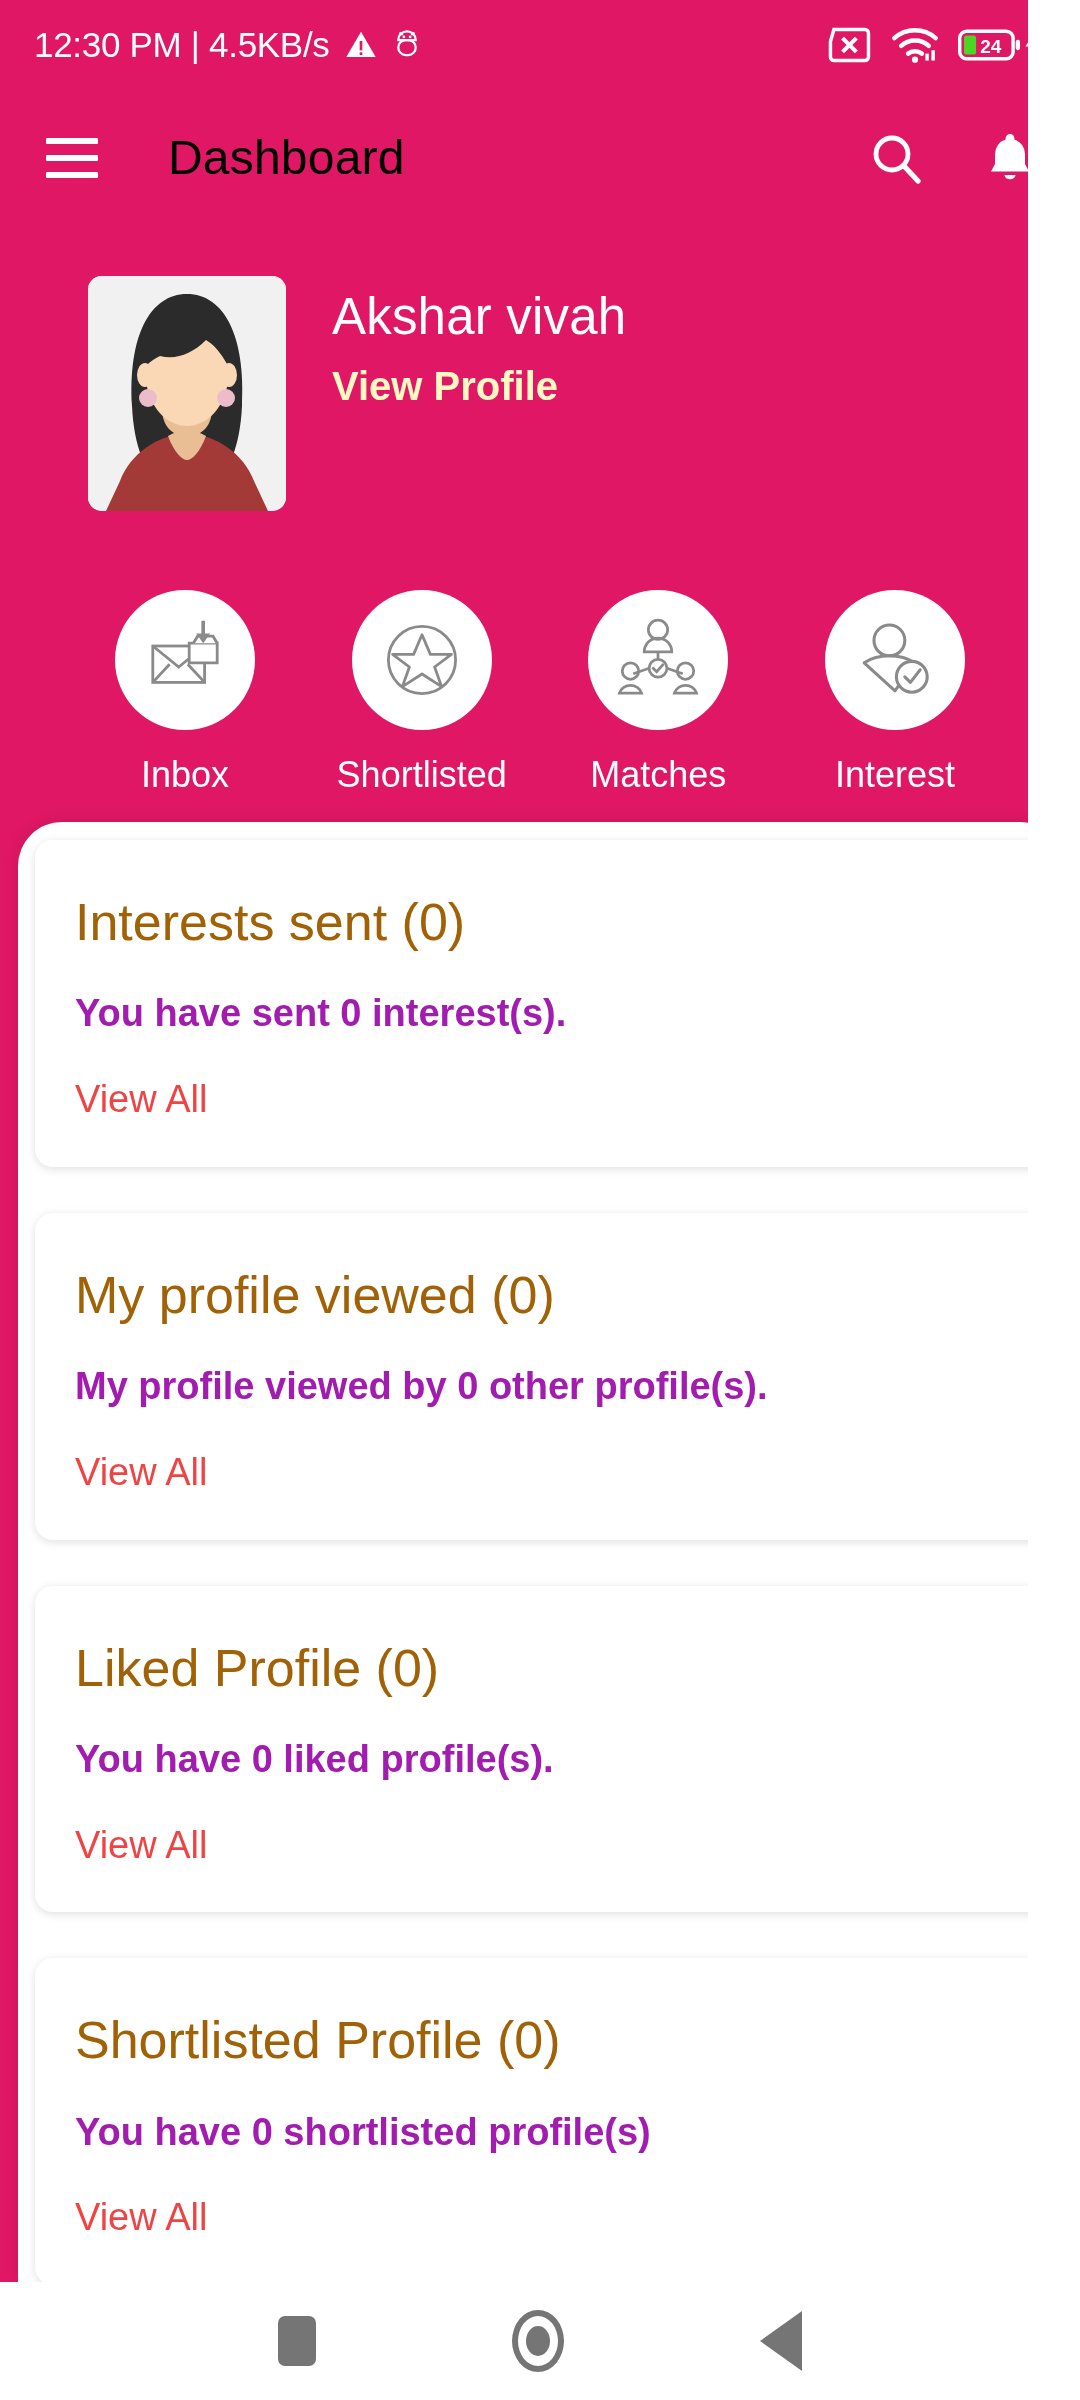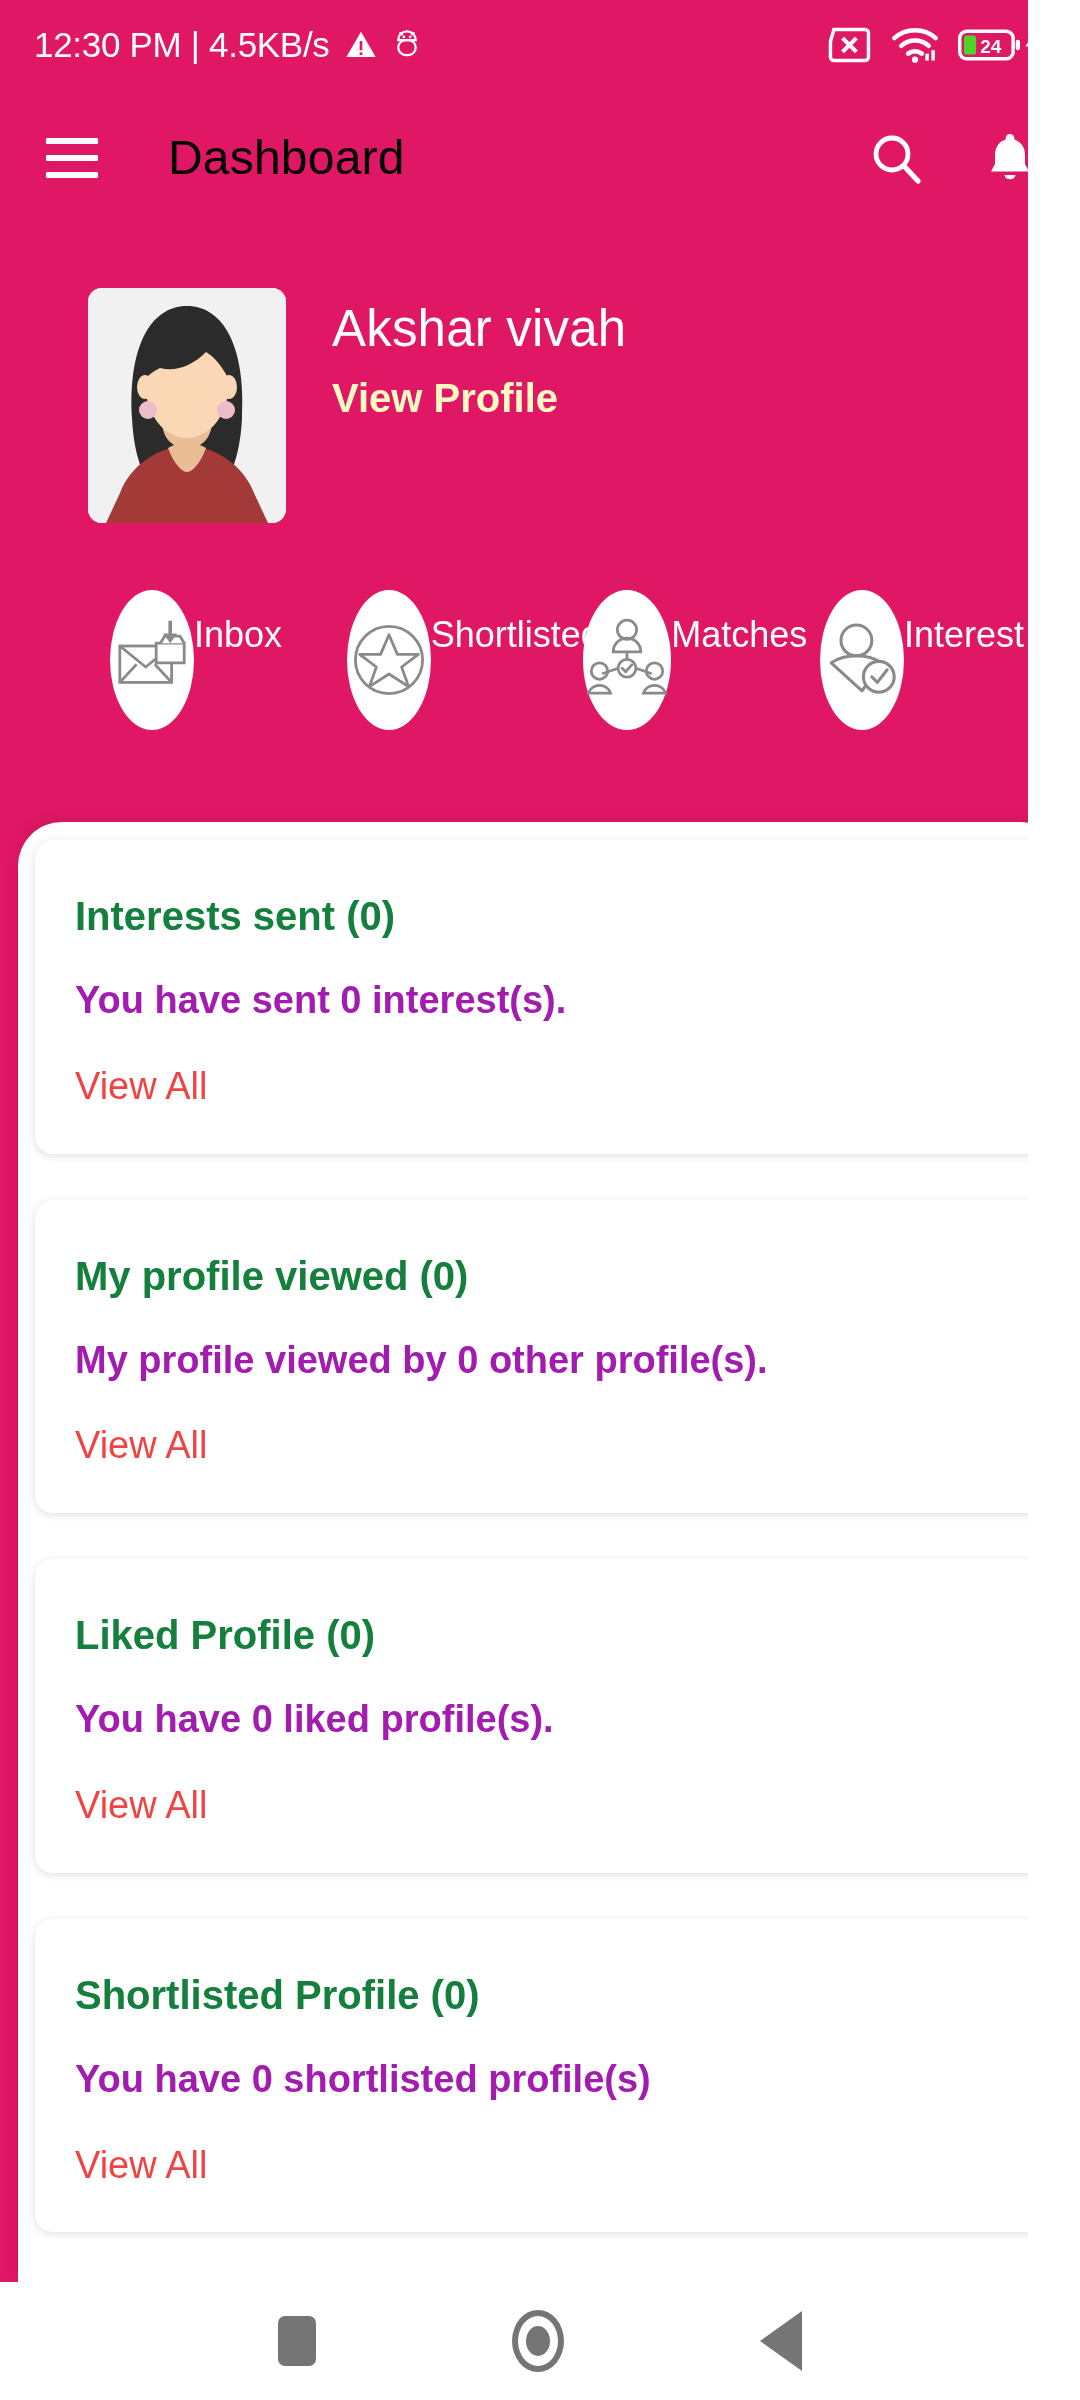--- a/index.html
+++ b/index.html
@@ -56,21 +56,21 @@
     margin-left:70px;
     font-size:48px; font-weight:400; color:#000000;
     letter-spacing:0.2px;
   }
   .appbar-actions {
     margin-left:auto; display:flex; align-items:center; gap:64px;
   }
 
   
   .profile {
-    position:absolute; top:288px; left:0;
+    position:absolute; top:276px; left:0;
     width:1080px; height:245px;
     display:flex; align-items:flex-start;
     padding-left:88px;
   }
   .avatar {
     width:198px; height:235px;
     border-radius:14px;
     background:#F1F1F1;
     overflow:hidden;
     flex:none;
@@ -99,21 +99,21 @@
 
   
   .quick-actions {
     position:absolute; top:590px; left:0;
     width:1080px;
     display:flex; justify-content:space-between;
     padding:0 110px;
   }
   .qa-item {
     width:150px;
-    display:flex; flex-direction:row; align-items:flex-start;
+    display:flex; flex-direction:column; align-items:center;
     cursor:pointer;
   }
   .qa-circle {
     width:140px; height:140px; border-radius:50%;
     background:#ffffff;
     display:flex; align-items:center; justify-content:center;
   }
   .qa-label {
     margin-top:24px;
     font-size:36px; color:#ffffff; font-weight:400;
@@ -135,21 +135,21 @@
     padding:18px 17px 0 17px;
   }
   .card {
     background:#ffffff;
     border-radius:18px;
     box-shadow:0 2px 10px rgba(0,0,0,0.13);
     padding:54px 40px 46px 40px;
     margin-bottom:46px;
   }
   .card-title {
-    font-size:40px; font-weight:bold; color:#15803d;
+    font-size:52px; font-weight:normal; color:#a16207;
     line-height:1.1;
   }
   .card-desc {
     margin-top:42px;
     font-size:38px; font-weight:700; color:#a21caf;
     line-height:1.1;
   }
   .card-link {
     margin-top:44px;
     font-size:38px; font-weight:400; color:#ef4444;

